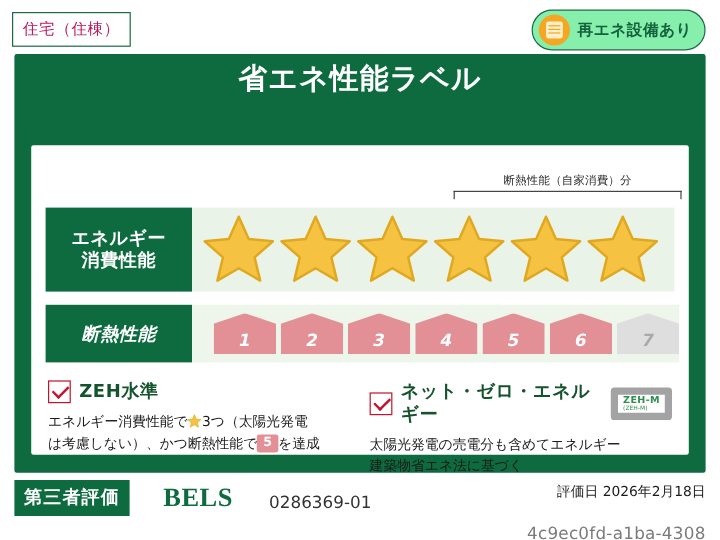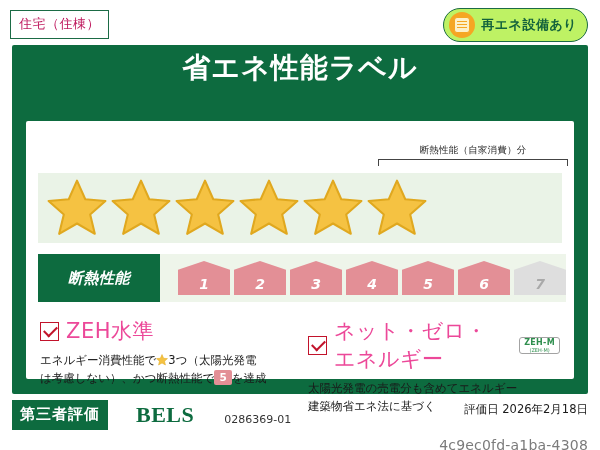--- a/index.html
+++ b/index.html
@@ -25,21 +25,21 @@
     padding: 4px 8px 5px 8px;
     background: #ffffff;
     font-weight: 500;
   }
   .top-right-badge {
     position: absolute; right: 12px; top: 8px;
     display: flex; align-items: center; gap: 6px;
     border: 1px solid #1b6b45;
     border-radius: 18px;
     padding: 3px 10px 3px 5px;
-    background: #bef264;
+    background: #86efac;
   }
   .sun-icon {
     width: 26px; height: 26px;
     border-radius: 50%;
     background: #f5a623;
     display: flex; align-items: center; justify-content: center;
     flex: 0 0 auto;
   }
   .sun-icon .inner {
     width: 16px; height: 16px; border-radius: 3px;
@@ -70,21 +70,21 @@
     text-align: center;
     color: #ffffff;
     font-size: 13px;
     font-weight: 700;
     margin-top: 12px;
     letter-spacing: 0.5px;
   }
   .panel-title-main {
     text-align: center;
     color: #ffffff;
-    font-size: 28px;
+    font-size: 24px;
     font-weight: 700;
     margin-top: 4px;
     letter-spacing: 1px;
   }
 
   .inner-card {
     position: absolute;
     left: 14px; top: 76px;
     width: 548px; height: 258px;
     background: #ffffff;
@@ -191,28 +191,28 @@
   .check-box:after {
     content: "";
     position: absolute;
     left: 3px; top: 3px;
     width: 11px; height: 6px;
     border-left: 2.4px solid #c2132b;
     border-bottom: 2.4px solid #c2132b;
     transform: rotate(-45deg);
   }
   .callout-title {
-    font-size: 21px; font-weight: 400; color: #ec4899; letter-spacing: 0.5px;
+    font-size: 15px; font-weight: 700; color: #14532d; letter-spacing: 0.5px;
   }
   .zeh-mark {
     margin-left: 4px;
-    border: 1px solid #a3a3a3;
+    border: 6px solid #a3a3a3;
     border-radius: 3px;
     padding: 1px 4px 0 4px;
-    text-align: center;
+    text-align: left;
     line-height: 1;
     flex: 0 0 auto;
   }
   .zeh-mark .m1 { font-size: 8px; font-weight: 700; color: #2f8f4e; letter-spacing: 0.3px; }
   .zeh-mark .m2 { font-size: 5px; color: #2f8f4e; margin-top: 1px; }
   .callout-body {
     margin-top: 7px;
     font-size: 11.5px;
     line-height: 1.55;
     color: #1a1a1a;
@@ -253,21 +253,21 @@
     padding: 5px 8px 6px 8px;
   }
   .bels {
     color: #0d6b3f;
     font-size: 22px;
     font-weight: 700;
     letter-spacing: 0.5px;
     font-family: "Liberation Serif", serif;
   }
   .cert-no {
-    font-size: 11px; color: #333333; margin-left: 2px; padding-top: 8px; text-align: center;
+    font-size: 14px; color: #333333; margin-left: 2px; padding-top: 8px; text-align: center;
   }
   .footer-right {
     position: absolute; right: 0; top: 2px; text-align: right;
   }
   .eval-date { font-size: 11.5px; color: #1a1a1a; }
   .eval-id { font-size: 14px; color: #7b7b7b; margin-top: 20px; letter-spacing: 0.2px; }
 </style>
 </head>
 <body>
 
@@ -286,20 +286,24 @@
     <div class="panel-title-main">省エネ性能ラベル</div>
 
     <div class="inner-card">
 
       <div class="solar-note">
         <div class="solar-note-text">断熱性能（自家消費）分</div>
         <div class="bracket"></div>
       </div>
 
       <div class="row row-energy">
+        <div class="row-label">
+          <span>エネルギー</span>
+          <span>消費性能</span>
+        </div>
         <div class="row-body">
           <div class="stars" id="stars-container">
               <span class="star"><svg viewBox="0 0 24 24" width="62" height="62">
                   <polygon points="12,1.4 15.2,8.6 23,9.3 17.1,14.5 18.9,22 12,18 5.1,22 6.9,14.5 1,9.3 8.8,8.6" fill="#f5c242" stroke="#e0a81f" stroke-width="0.8" stroke-linejoin="round"></polygon>
                 </svg></span>
               <span class="star"><svg viewBox="0 0 24 24" width="62" height="62">
                   <polygon points="12,1.4 15.2,8.6 23,9.3 17.1,14.5 18.9,22 12,18 5.1,22 6.9,14.5 1,9.3 8.8,8.6" fill="#f5c242" stroke="#e0a81f" stroke-width="0.8" stroke-linejoin="round"></polygon>
                 </svg></span>
               <span class="star"><svg viewBox="0 0 24 24" width="62" height="62">
                   <polygon points="12,1.4 15.2,8.6 23,9.3 17.1,14.5 18.9,22 12,18 5.1,22 6.9,14.5 1,9.3 8.8,8.6" fill="#f5c242" stroke="#e0a81f" stroke-width="0.8" stroke-linejoin="round"></polygon>

